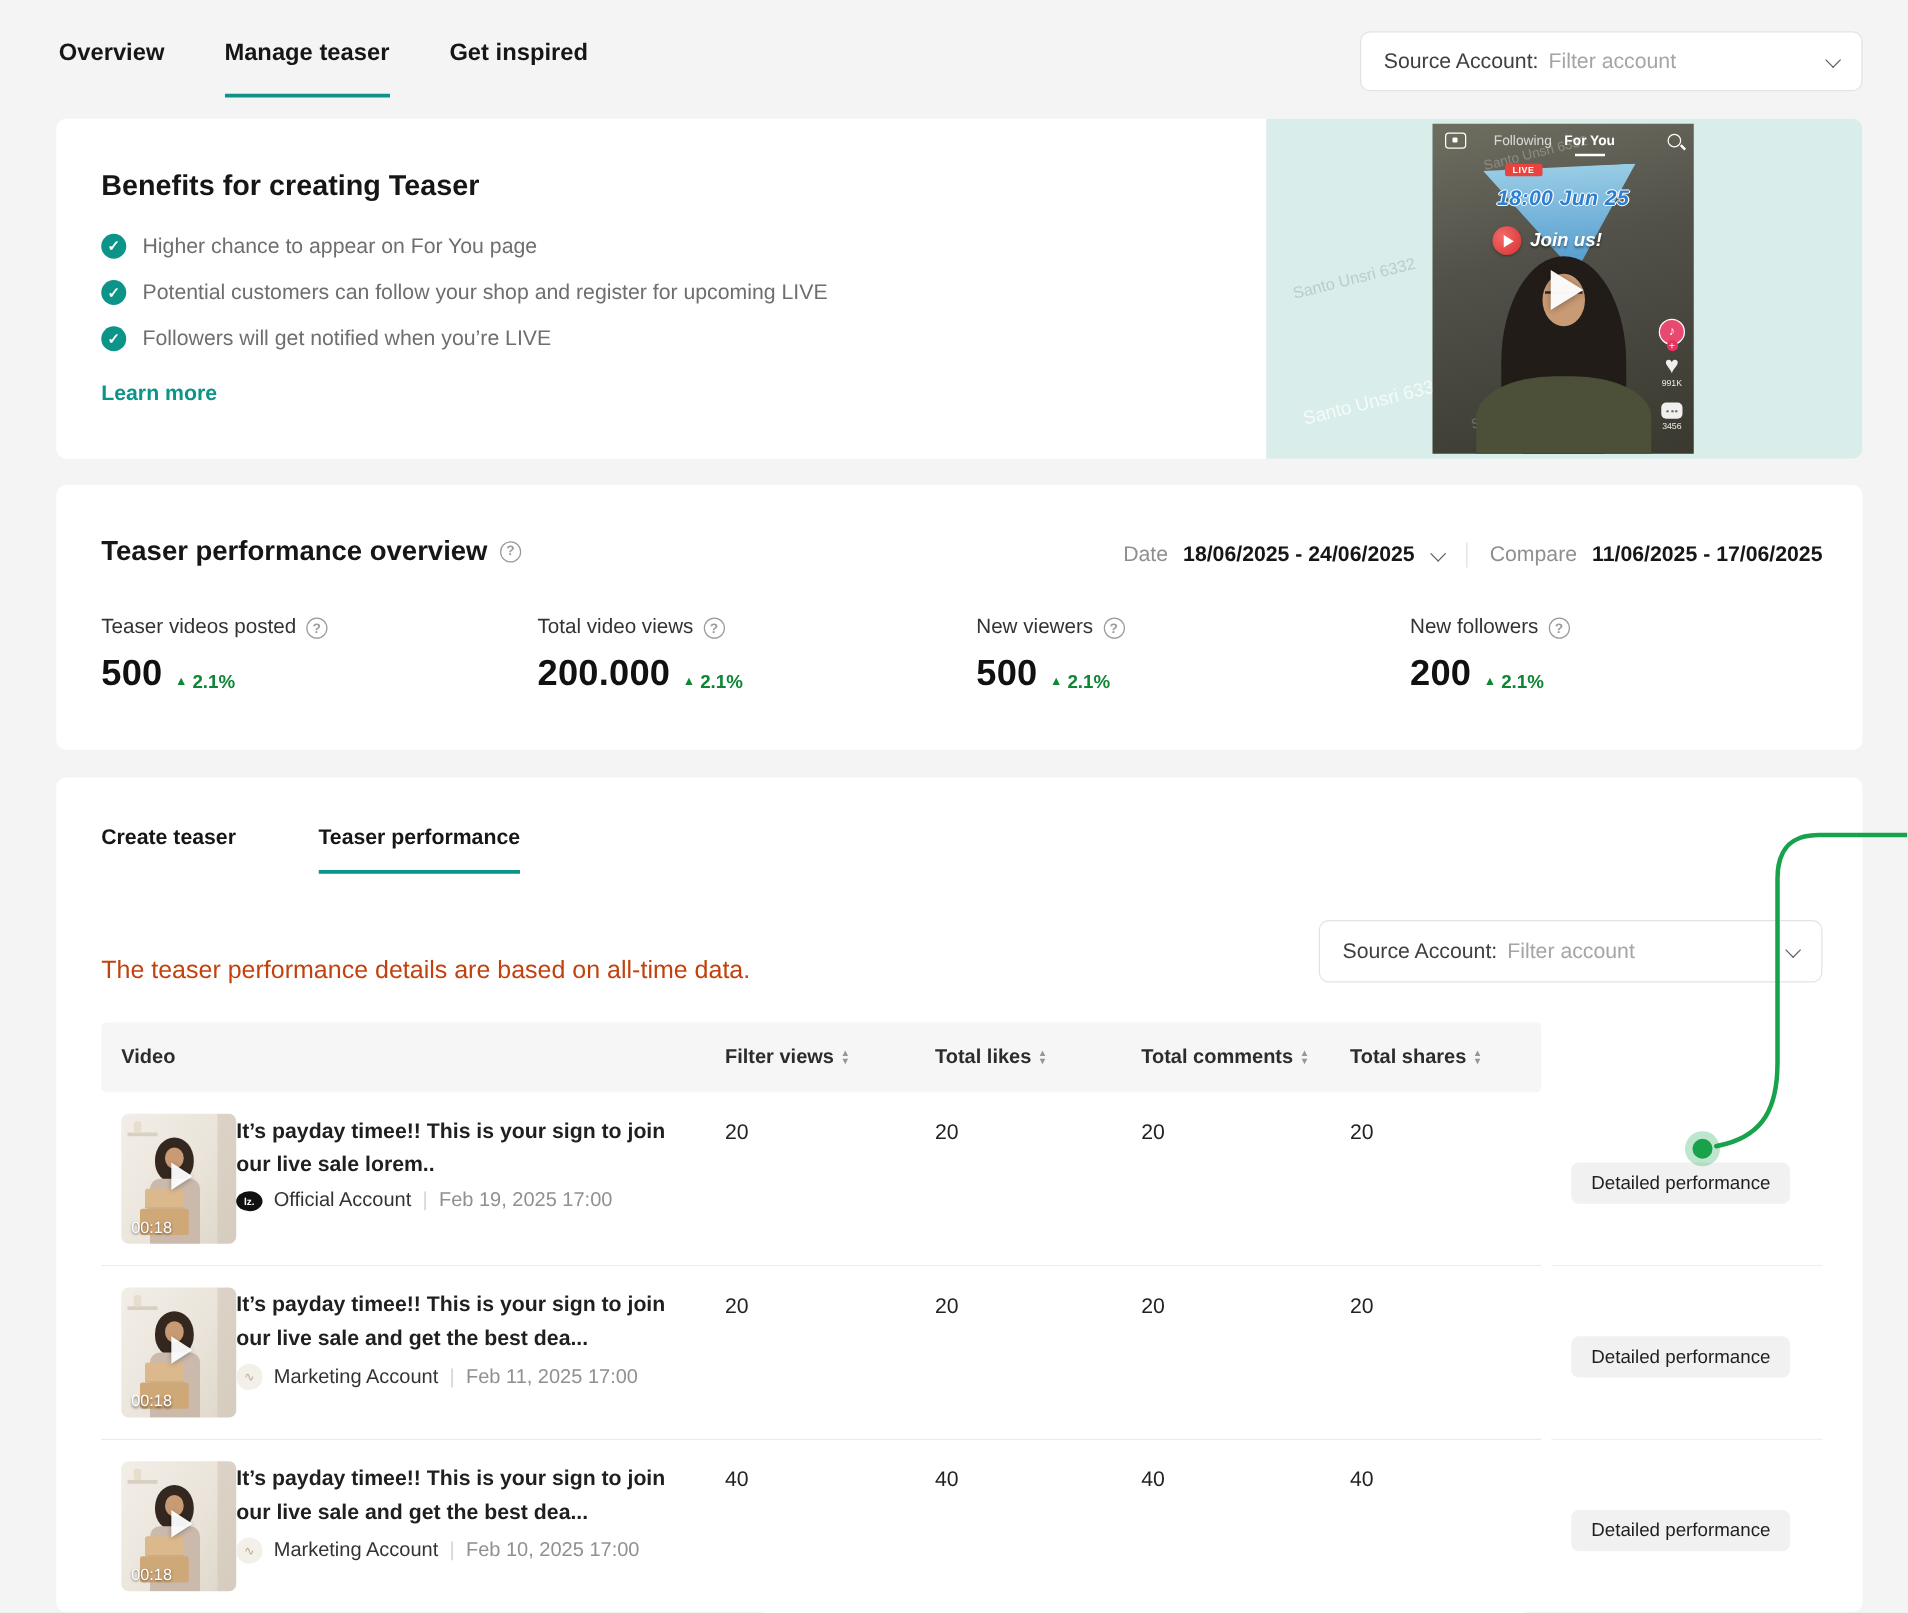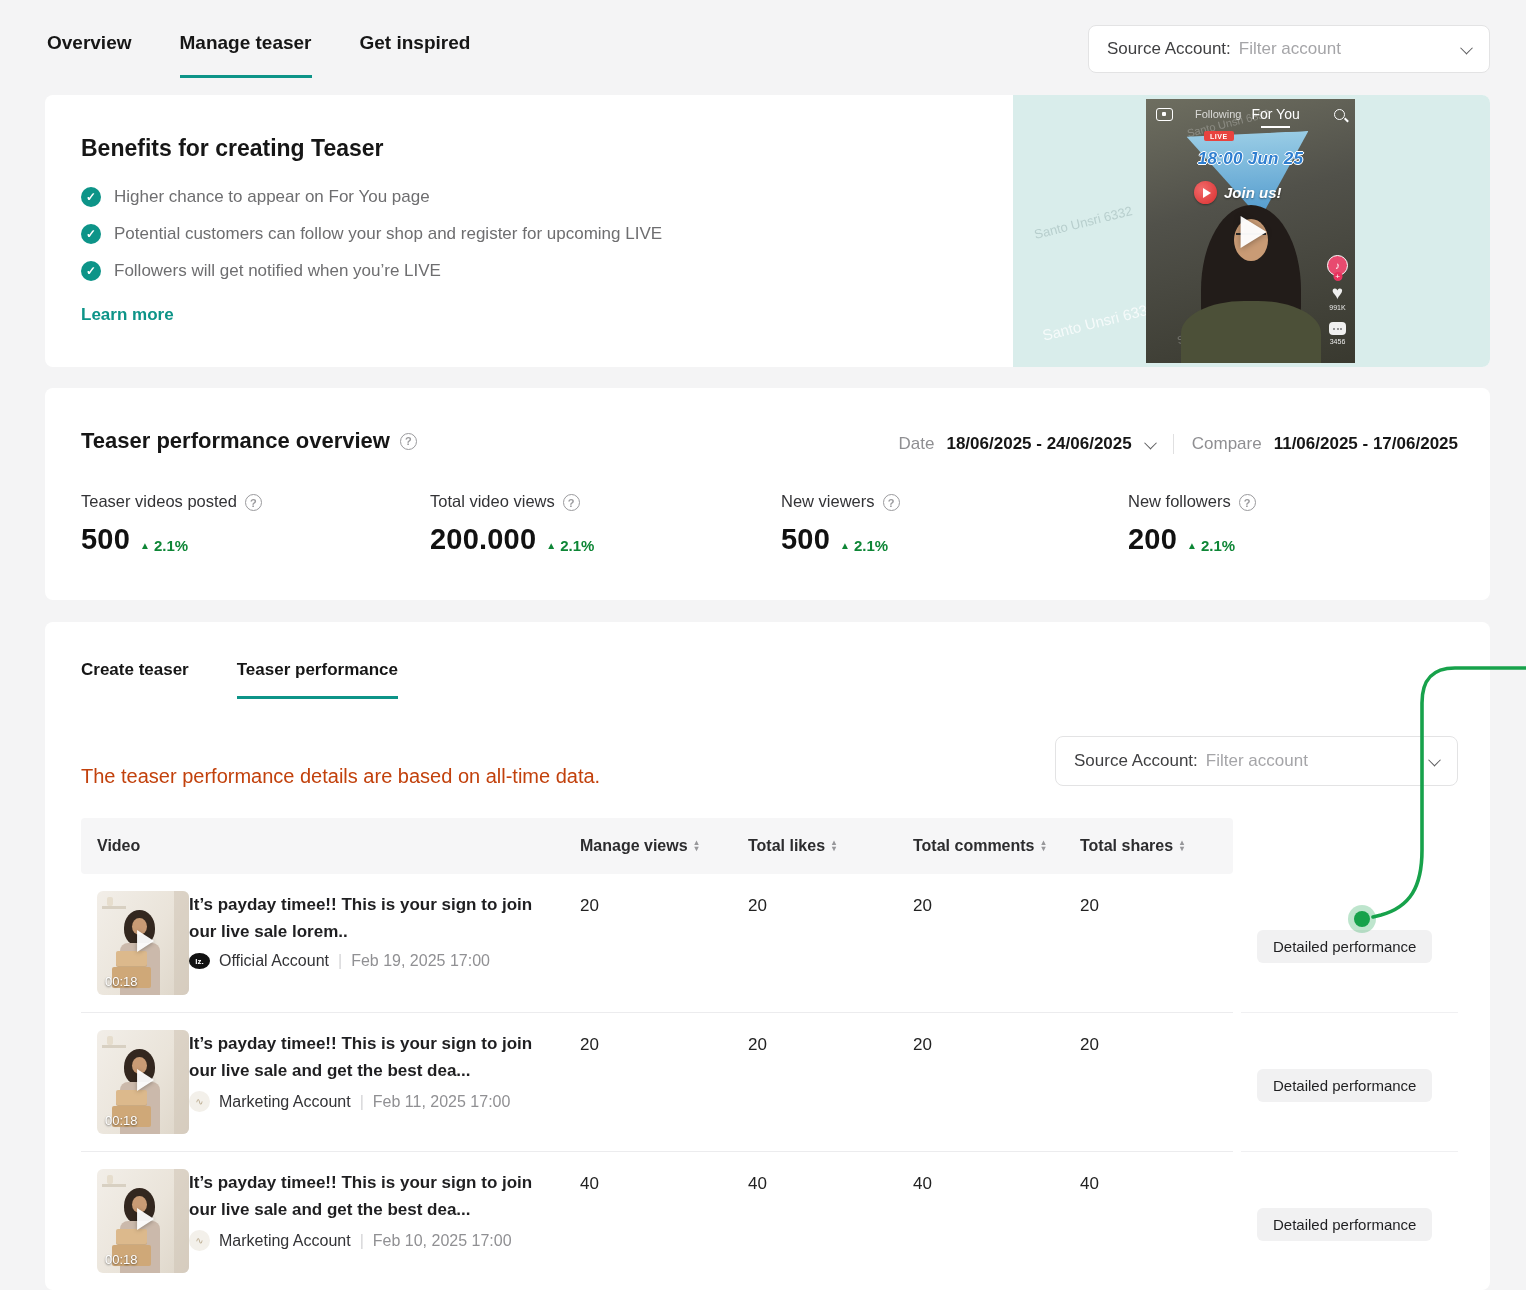--- a/index.html
+++ b/index.html
@@ -40,21 +40,21 @@
           border-radius:0 8px 8px 0; overflow:hidden; }
   .wm { position:absolute; color:rgba(255,255,255,.75); font-size:15px; transform:rotate(-14deg); white-space:nowrap; }
   .wm.dark { color:rgba(120,150,148,.35); }
 
   .phone { position:absolute; left:133px; top:4px; width:209px; height:264px; overflow:hidden;
            background:linear-gradient(165deg,#6e6e60 0%,#51514a 40%,#39392f 100%); }
   .vp-top { position:absolute; left:0; right:0; top:7px; display:flex; align-items:center; padding:0 10px; gap:10px; }
   .livetv { width:17px; height:13px; border:1.5px solid #fff; border-radius:3px; position:relative; }
   .livetv::after { content:""; position:absolute; left:5px; top:3px; width:4px; height:4px; background:#fff; border-radius:1px; }
   .vp-following { color:rgba(255,255,255,.75); font-size:11px; margin-left:12px; }
-  .vp-foryou { color:#fff; font-size:14px; font-weight:400; position:relative; }
+  .vp-foryou { color:#fff; font-size:11px; font-weight:700; position:relative; }
   .vp-foryou::after { content:""; position:absolute; left:20%; right:20%; bottom:-6px; height:2px; background:#fff; }
   .vp-search { margin-left:auto; width:11px; height:11px; border:1.7px solid #fff; border-radius:50%; position:relative; }
   .vp-search::after { content:""; position:absolute; left:9px; top:9px; width:5px; height:1.7px; background:#fff; transform:rotate(45deg); }
   .vp-tri { position:absolute; left:42px; top:34px; width:122px; height:86px; opacity:.92; transform:rotate(-2deg);
             background:linear-gradient(180deg,#9ed6f2 0%,#4f9fd8 100%); clip-path:polygon(0 2%,100% 0,58% 100%); }
   .vp-livebadge { position:absolute; left:58px; top:32px; background:#e8433f; color:#fff; font-size:7px; font-weight:700;
                   padding:1.5px 6px; border-radius:2px; letter-spacing:.5px; }
   .vp-datetime { position:absolute; left:0; right:0; top:50px; text-align:center; font-size:17px; font-weight:800;
                  font-style:italic; color:#2f7fd0; letter-spacing:.3px;
                  text-shadow:0 1px 0 #fff,0 -1px 0 #fff,1px 0 0 #fff,-1px 0 0 #fff; }
@@ -98,21 +98,21 @@
   .metric { position:absolute; top:104px; }
   .metric .mlabel { display:flex; align-items:flex-end; gap:8px; font-size:16.5px; font-weight:500; color:#333336; }
   .metric .mval { margin-top:12px; display:flex; align-items:baseline; gap:10px; }
   .metric .num { font-size:29px; font-weight:700; color:#111; letter-spacing:.2px; }
   .delta { color:#0e8636; font-size:15px; font-weight:600; display:inline-flex; align-items:center; gap:4px; }
   .delta .up { font-size:10px; }
 
   
   .pf-tabs { position:absolute; left:36px; top:38px; display:flex; gap:48px; }
   .pf-tabs .tab { font-size:17px; font-weight:700; color:#161616; padding-bottom:16px; cursor:pointer; }
-  .pf-tabs .tab.active { border-bottom:3px solid #0d9488; }
+  .pf-tabs .tab.active { border-bottom:3px solid #0d9488;margin-left:18px; }
   .pf-note { position:absolute; left:36px; top:143px; font-size:20px; color:#c2410c; }
   #dd-table { position:absolute; left:1010px; top:114px; width:403px; height:50px; }
 
   .thead { position:absolute; top:196px; height:56px; background:#f6f6f7; border-radius:4px; }
   .thead-main { left:36px; width:1152px; }
   .thead-actions { left:1196px; width:217px; }
   .hcol { position:absolute; top:0; line-height:56px; font-size:16px; font-weight:600; color:#2c2c2e; display:flex; align-items:center; height:56px; }
   .sort { display:inline-flex; flex-direction:column; margin-left:7px; cursor:pointer; }
   .sort i { font-style:normal; font-size:8px; line-height:6px; color:#97979a; }
 
@@ -313,21 +313,21 @@
 
     <div class="dd" id="dd-table">
       <span class="dd-label">Source Account:</span>
       <span class="dd-ph">Filter account</span>
       <span class="chev"></span>
     </div>
 
     <div class="thead thead-main">
       <div class="hcol x-video">Video</div>
       <div class="hcol x-views">
-        <span>Manage views</span>
+        <span>Filter views</span>
         <span class="sort">
             <i>▴</i>
             <i>▾</i>
           </span>
       </div>
       <div class="hcol x-likes">
         <span>Total likes</span>
         <span class="sort">
             <i>▴</i>
             <i>▾</i>

